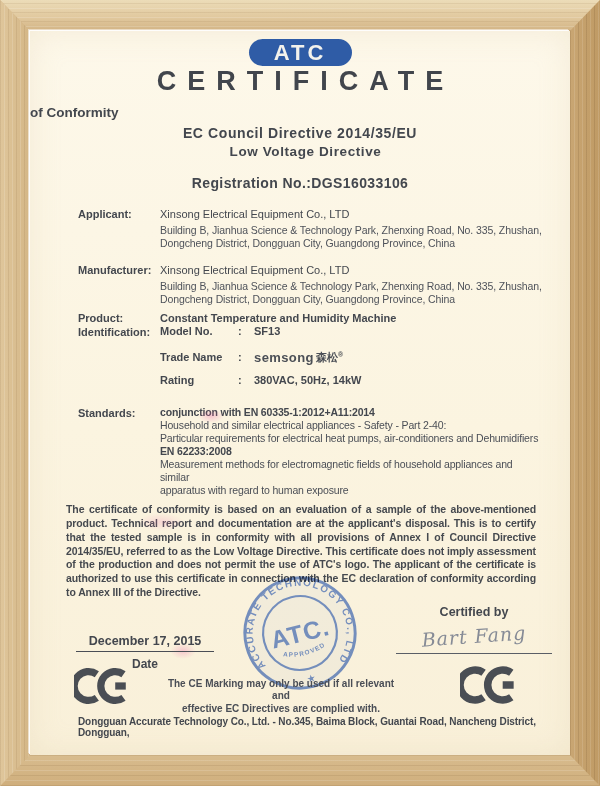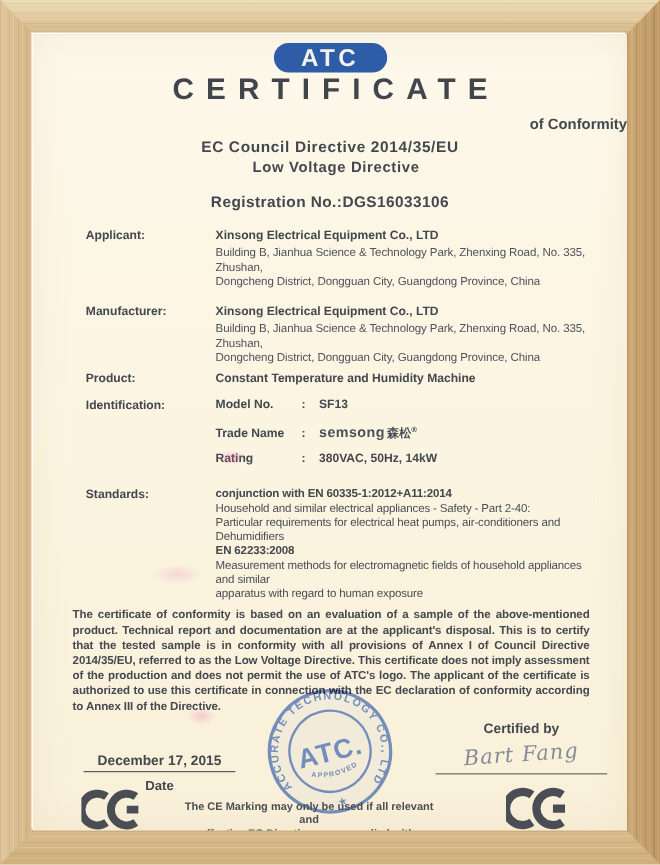--- a/index.html
+++ b/index.html
@@ -59,33 +59,33 @@
   .logo-pill {
     width:103px; height:27px; margin:8px auto 4px; background:#2f5ca6; border-radius:14px;
     display:flex; align-items:center; justify-content:center;
     color:#f3f2ec; font-weight:bold; font-size:22px; letter-spacing:3px;
     text-shadow:0 0 1px #2f5ca6;
   }
   .cert-title {
     text-align:center; font-size:27px; font-weight:bold; letter-spacing:11px;
     color:#41454c; line-height:22px; padding-left:11px;
   }
-  .subtitle { text-align:right; font-size:13.5px; font-weight:bold; margin-top:13px; }
+  .subtitle { text-align:left; font-size:13.5px; font-weight:bold; margin-top:13px; }
   .directive1 { text-align:center; font-size:14px; font-weight:bold; letter-spacing:0.6px; margin-top:5px; }
   .directive2 { text-align:center; font-size:13.5px; font-weight:bold; letter-spacing:0.6px; margin-top:3px;padding-left:11px; }
   .registration { text-align:center; font-size:14px; font-weight:bold; letter-spacing:0.4px; margin-top:16px; }
 
   
   .rows { margin-top:16px; }
-  .row { display:flex; padding:0 26px 0 48px;gap:36px; }
+  .row { display:flex; padding:0 26px 0 48px; }
   .row .lbl { width:82px; flex:none; font-weight:bold; font-size:11px; line-height:14px; }
   .row .val { flex:1; min-width:0; }
-  .company { font-weight:bold; font-size:11px; line-height:14px; }
+  .company { font-weight:normal; font-size:11px; line-height:14px; }
   .addr { font-size:10.5px; line-height:13px; color:#4e525a; margin-top:3px; letter-spacing:-0.1px; }
-  .gap13 { margin-top:13px; } .gap15 { margin-top:5px; } .gap11 { margin-top:11px; } .gap10 { margin-top:10px; }
+  .gap13 { margin-top:13px; } .gap15 { margin-top:5px; } .gap11 { } .gap10 { margin-top:10px; }
   .product-val { font-weight:bold; font-size:11px; line-height:14px; }
 
   .subrow { display:flex; font-size:11px; font-weight:bold; line-height:13px; margin-bottom:9.5px; align-items:flex-end; }
   .subrow .sname { width:78px; flex:none; }
   .subrow .scolon { width:16px; flex:none; }
   .tn-latin { font-size:13px; letter-spacing:0.4px; color:#4b4f56; }
   .tn-cjk { font-size:11px; margin-left:2px; color:#4b4f56; }
   .tn-reg { font-size:7px; vertical-align:super; }
 
   .std-line { font-size:10.5px; line-height:13px; letter-spacing:-0.15px; color:#4a4e56; }

